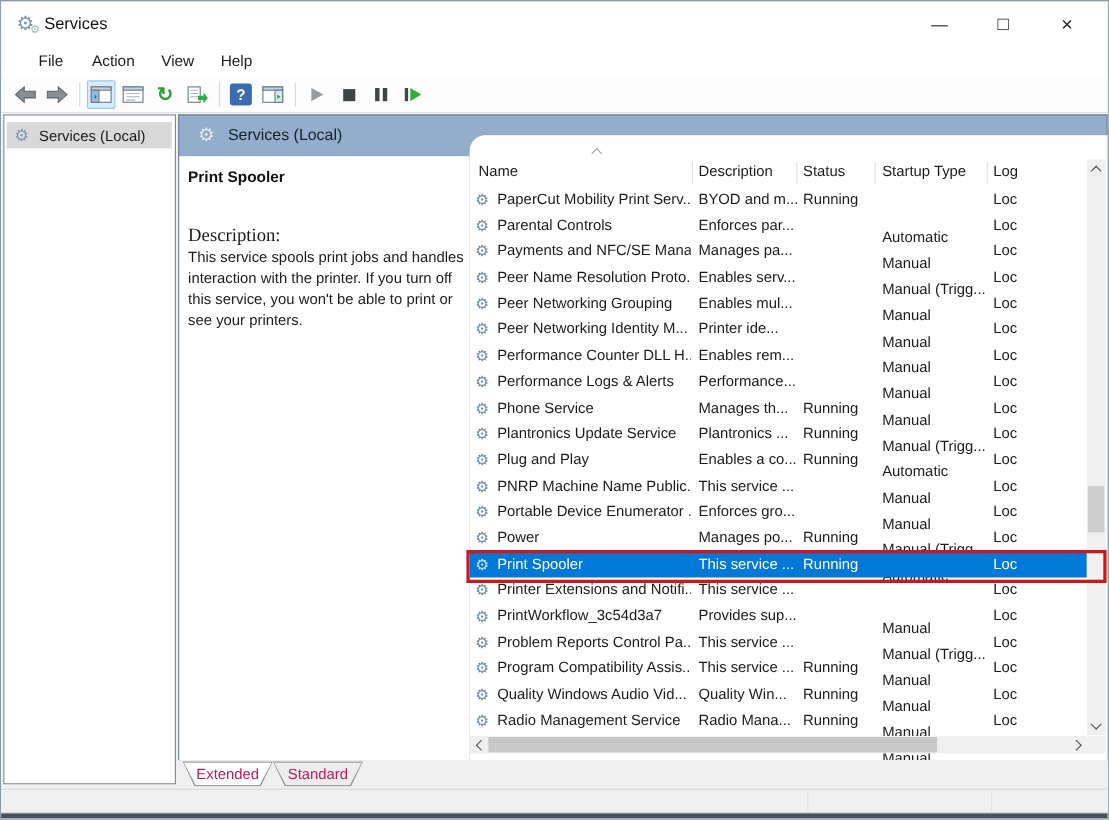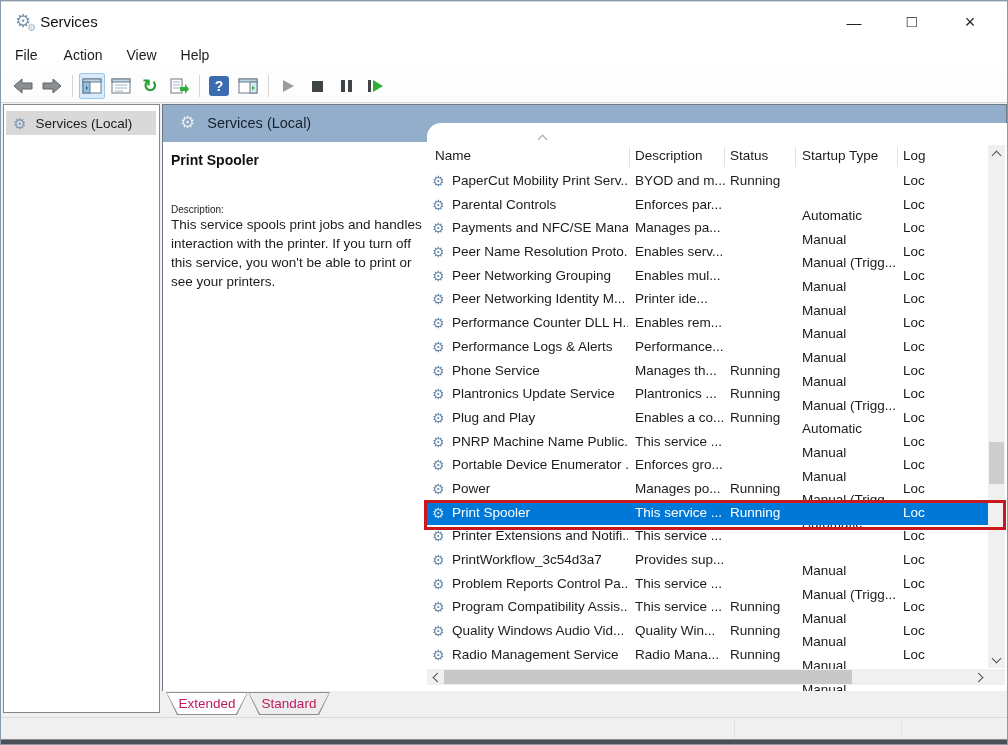--- a/index.html
+++ b/index.html
@@ -17,21 +17,21 @@
   .gear .gear-sm { position:absolute; right:-5px; bottom:-3px; font-size:10px; color:#9db4c6; }
   .win-title { font-size:15px; color:#111; }
   .win-controls { position:absolute; right:8px; top:0; height:40px; display:flex; }
   .win-btn { width:58px; height:40px; display:flex; align-items:center; justify-content:center; font-size:15px; color:#222; cursor:default; }
   .win-btn.max { font-size:17px; }
   .win-btn.close { font-size:18px; }
 
   
   .menubar { position:absolute; left:0; top:40px; width:1006px; height:29px; background:#fff; display:flex; align-items:center; padding-left:14px; gap:0; }
   .menu-item { font-size:14px; padding:4px 12px 5px 12px; color:#1b1b1b; }
-  .menu-item:first-child { padding-left:0; padding-right:14px; }
+  .menu-item:first-child { padding-left:0; padding-right:14px;margin-left:20px; }
 
   
   .toolbar { position:absolute; left:0; top:69px; width:1006px; height:33px; background:#fdfdfd; border-bottom:1px solid #d7dbdf; display:flex; align-items:center; padding-left:9px; }
   .tb-btn { height:26px; min-width:26px; display:flex; align-items:center; justify-content:center; margin-right:3px; border:1px solid transparent; border-radius:2px; }
   .tb-btn.active { background:#d9eafa; border-color:#9ac9ee; }
   .tb-sep { width:1px; height:22px; background:#d6d6d6; margin:0 6px 0 4px; }
   .glyph-refresh { color:#2e9e3a; font-size:18px; font-weight:bold; line-height:1; }
   .help-badge { width:20px; height:20px; background:#3b6cb0; border:1px solid #2d5档; border-radius:3px; color:#fff; font-weight:bold; font-size:14px; display:flex; align-items:center; justify-content:center; }
   .shape-play { width:0; height:0; border-top:6px solid transparent; border-bottom:6px solid transparent; border-left:11px solid #989da2; }
   .shape-stop { width:11px; height:11px; background:#3f4447; }
@@ -51,21 +51,21 @@
   .rightpanel { position:absolute; left:161px; top:103px; width:845px; height:587px; background:#92aecb; border:1px solid #6e7a87; }
   .panel-header { position:absolute; left:0; top:0; width:100%; height:38px; }
   .ph-group { position:absolute; left:17px; top:9px; display:flex; align-items:center; gap:12px; }
   .ph-group .gear { font-size:17px; color:#e9f0f6; text-shadow:0 0 1px #6c8aa6; }
   .ph-label { font-size:14.5px; color:#17202a; }
 
   .desc-area { position:absolute; left:0; top:37px; width:264px; height:549px; background:#fff; padding:10px 10px 0 8px; }
   .desc-title { font-size:14px; font-weight:bold; color:#111; }
   .svc-links { margin-top:23px; font-size:13.5px; line-height:19px; }
   .svc-links a { color:#0b63c5; text-decoration:underline; cursor:pointer; }
-  .desc-label { margin-top:36px; font-size:10px; }
+  .desc-label { margin-top:36px; font-size:17px;font-family:Liberation Serif, serif; }
   .desc-text { margin-top:0px; font-size:13.5px; line-height:19px; width:252px; }
 
   .list-area { position:absolute; left:264px; top:18px; width:580px; height:568px; background:#fff; border-top-left-radius:14px; overflow:hidden; }
   .sort-caret { position:absolute; left:112px; top:13px; width:7px; height:7px; border-left:1px solid #9aa0a6; border-top:1px solid #9aa0a6; transform:rotate(45deg); }
   .list-header { position:absolute; left:0; top:22px; width:561px; height:25px; }
   .list-header .hc { position:absolute; top:3px; font-size:13.5px; color:#1b1b1b; white-space:nowrap; }
   .hsep { position:absolute; top:2px; width:1px; height:20px; background:#e2e2e2; }
   .rows { position:absolute; left:0; top:47px; width:561px; height:498px; }
   .svc-row { position:relative; width:561px; height:23.7px; display:block; }
   .svc-row .gear { position:absolute; left:5px; top:4px; font-size:14px; color:#6b8cab; }

